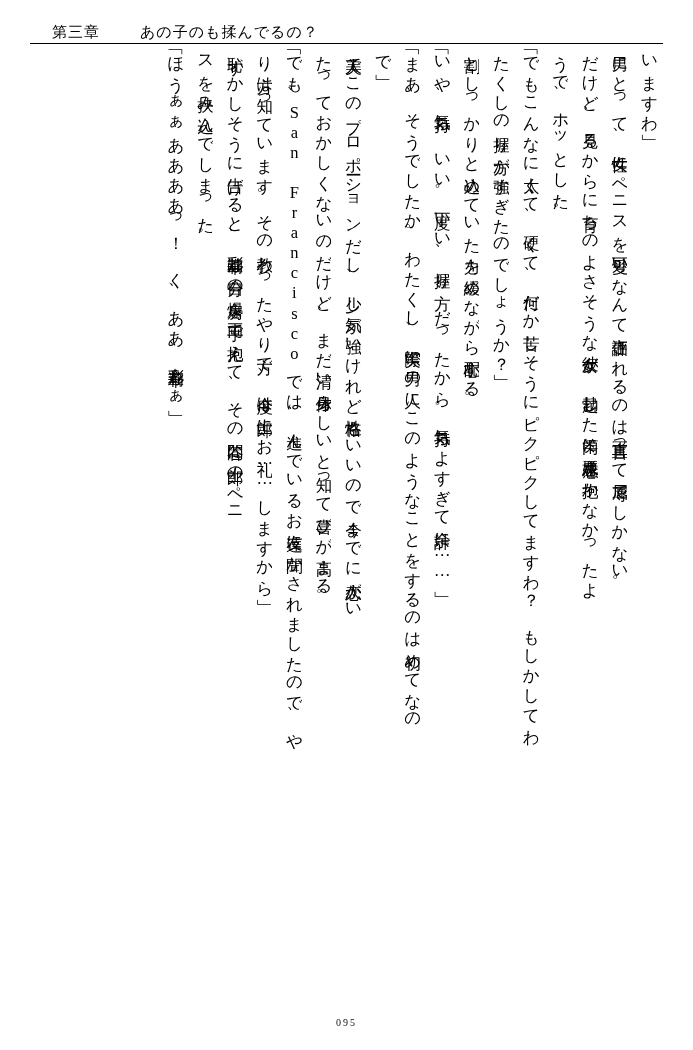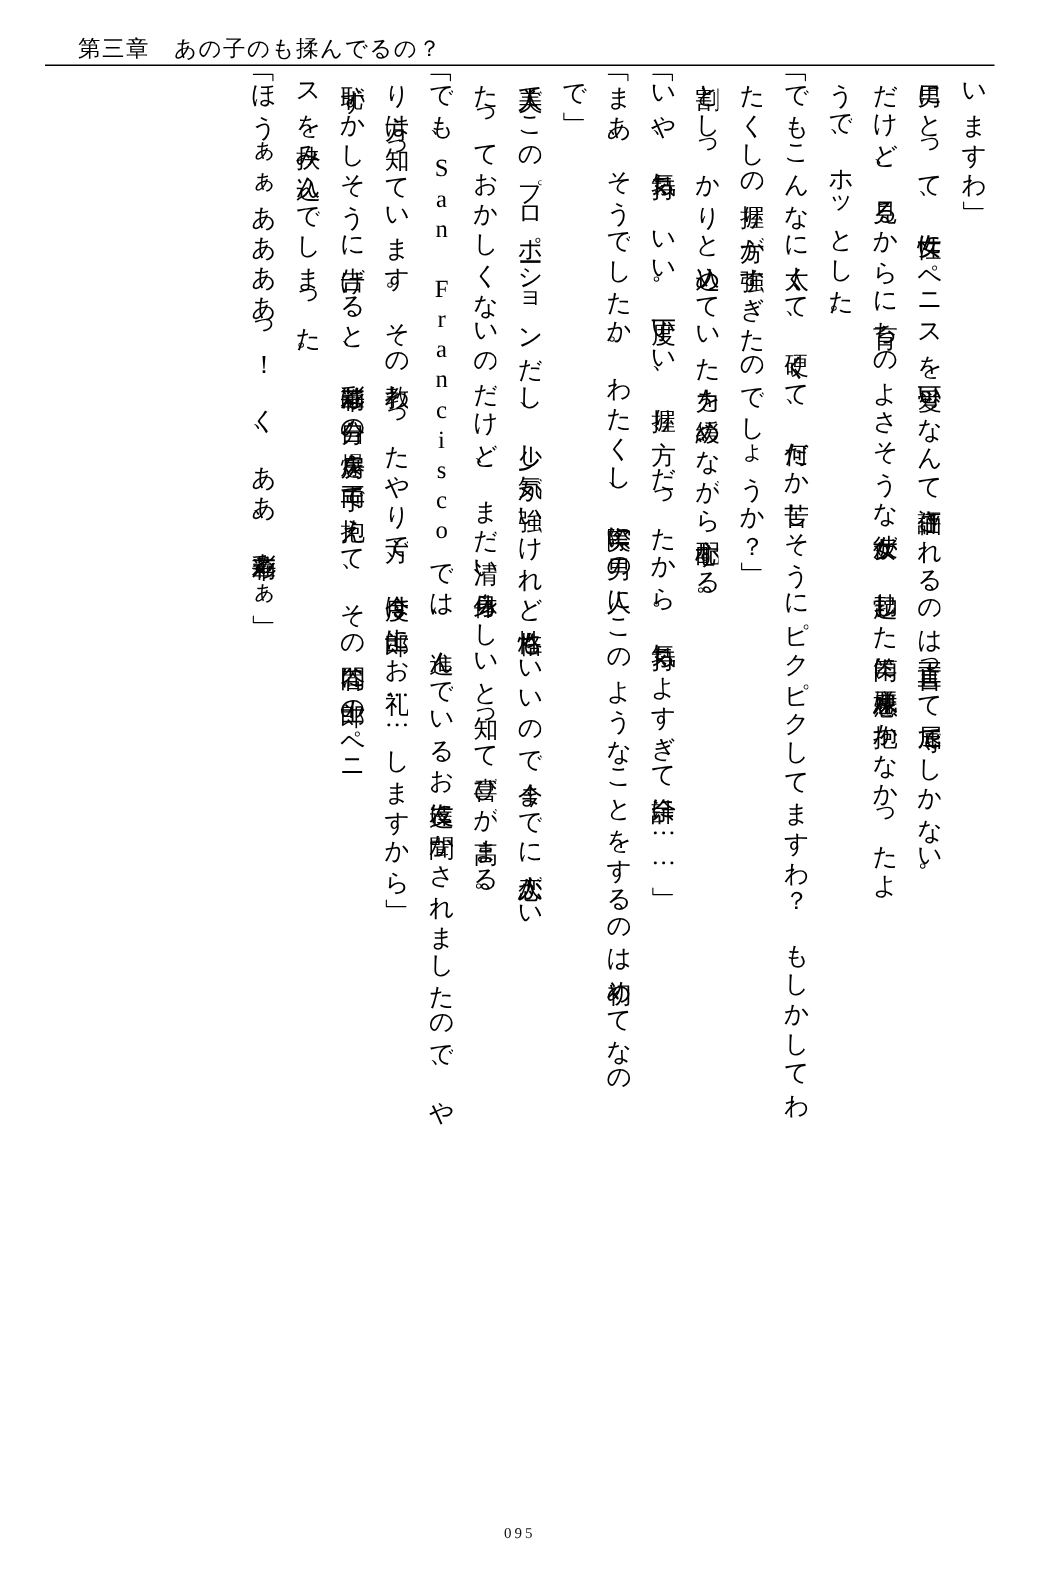--- a/index.html
+++ b/index.html
@@ -38,21 +38,21 @@
     top: 10px;
     left: 52px;
     display: flex;
     align-items: baseline;
     gap: 16px;
     font-size: 15px;
     letter-spacing: 1px;
     white-space: nowrap;
   }
   #chapter-number { font-size: 15px; }
-  #chapter-title  { font-size: 15px; }
+  #chapter-title  { font-size: 15px; margin-left: 24px; }
 
   
   #body-area {
     position: absolute;
     top: 44px;
     left: 36px;
     width: 621px;
     height: 950px;
     direction: rtl;
   }

